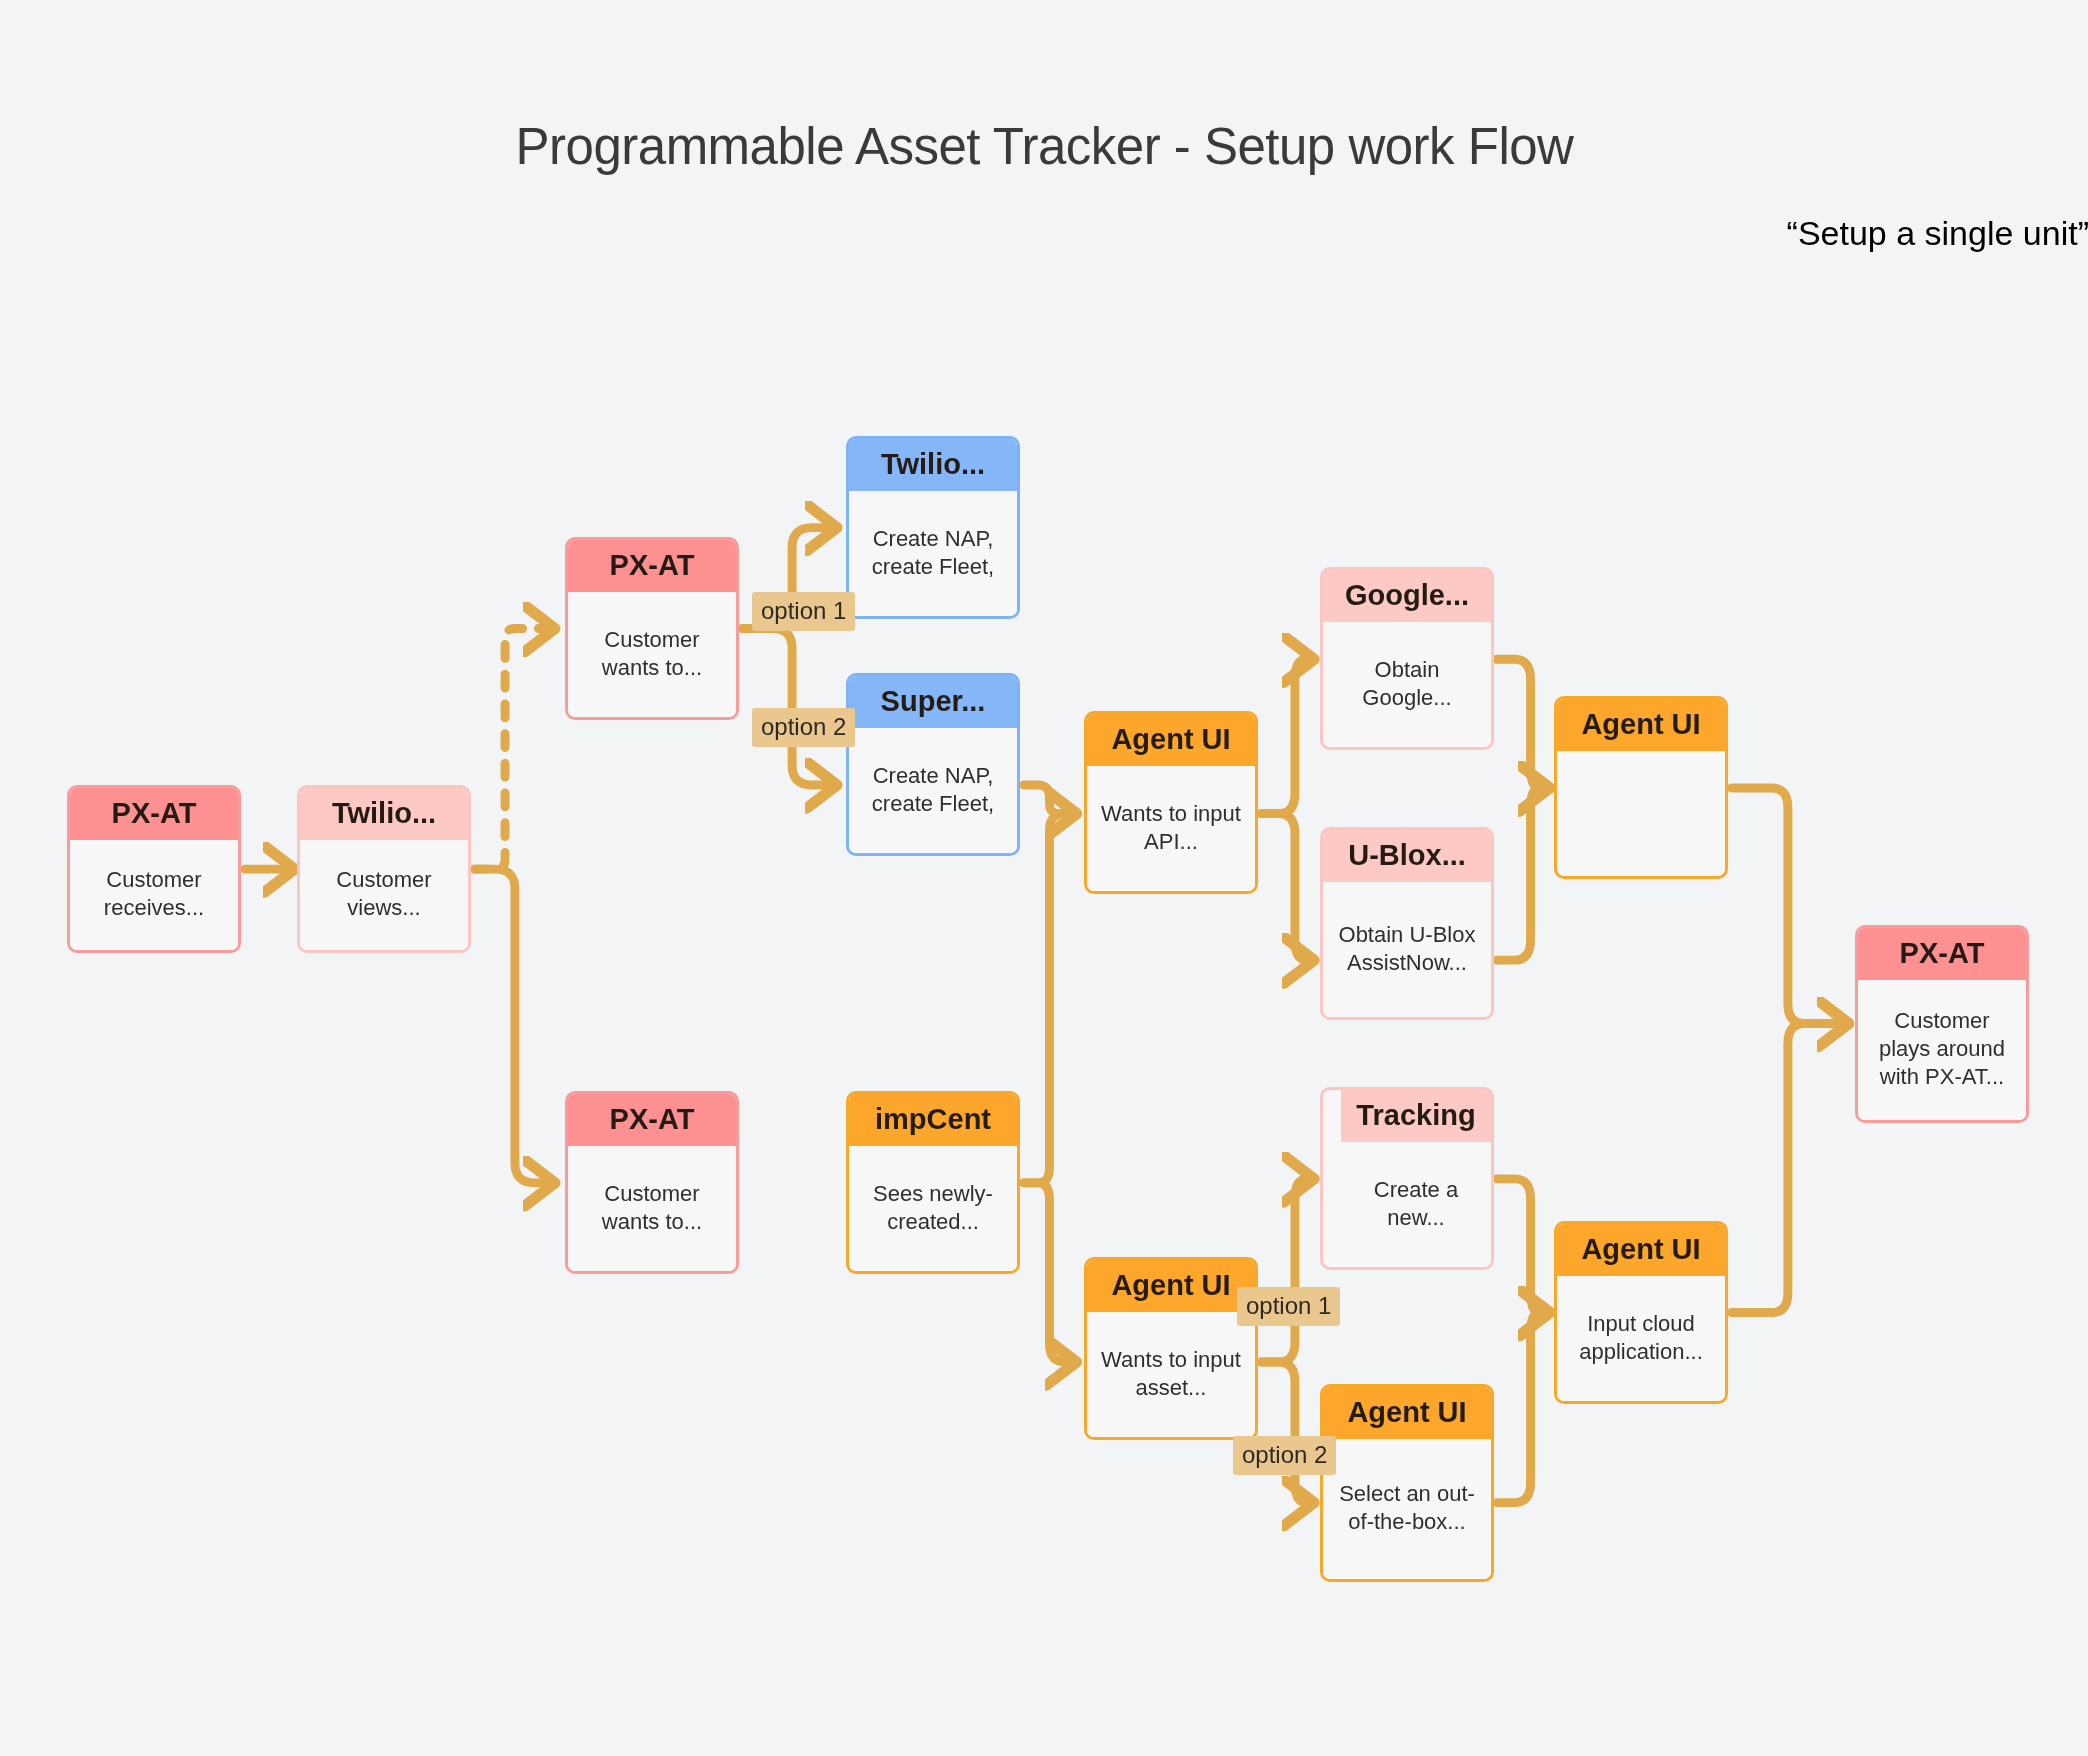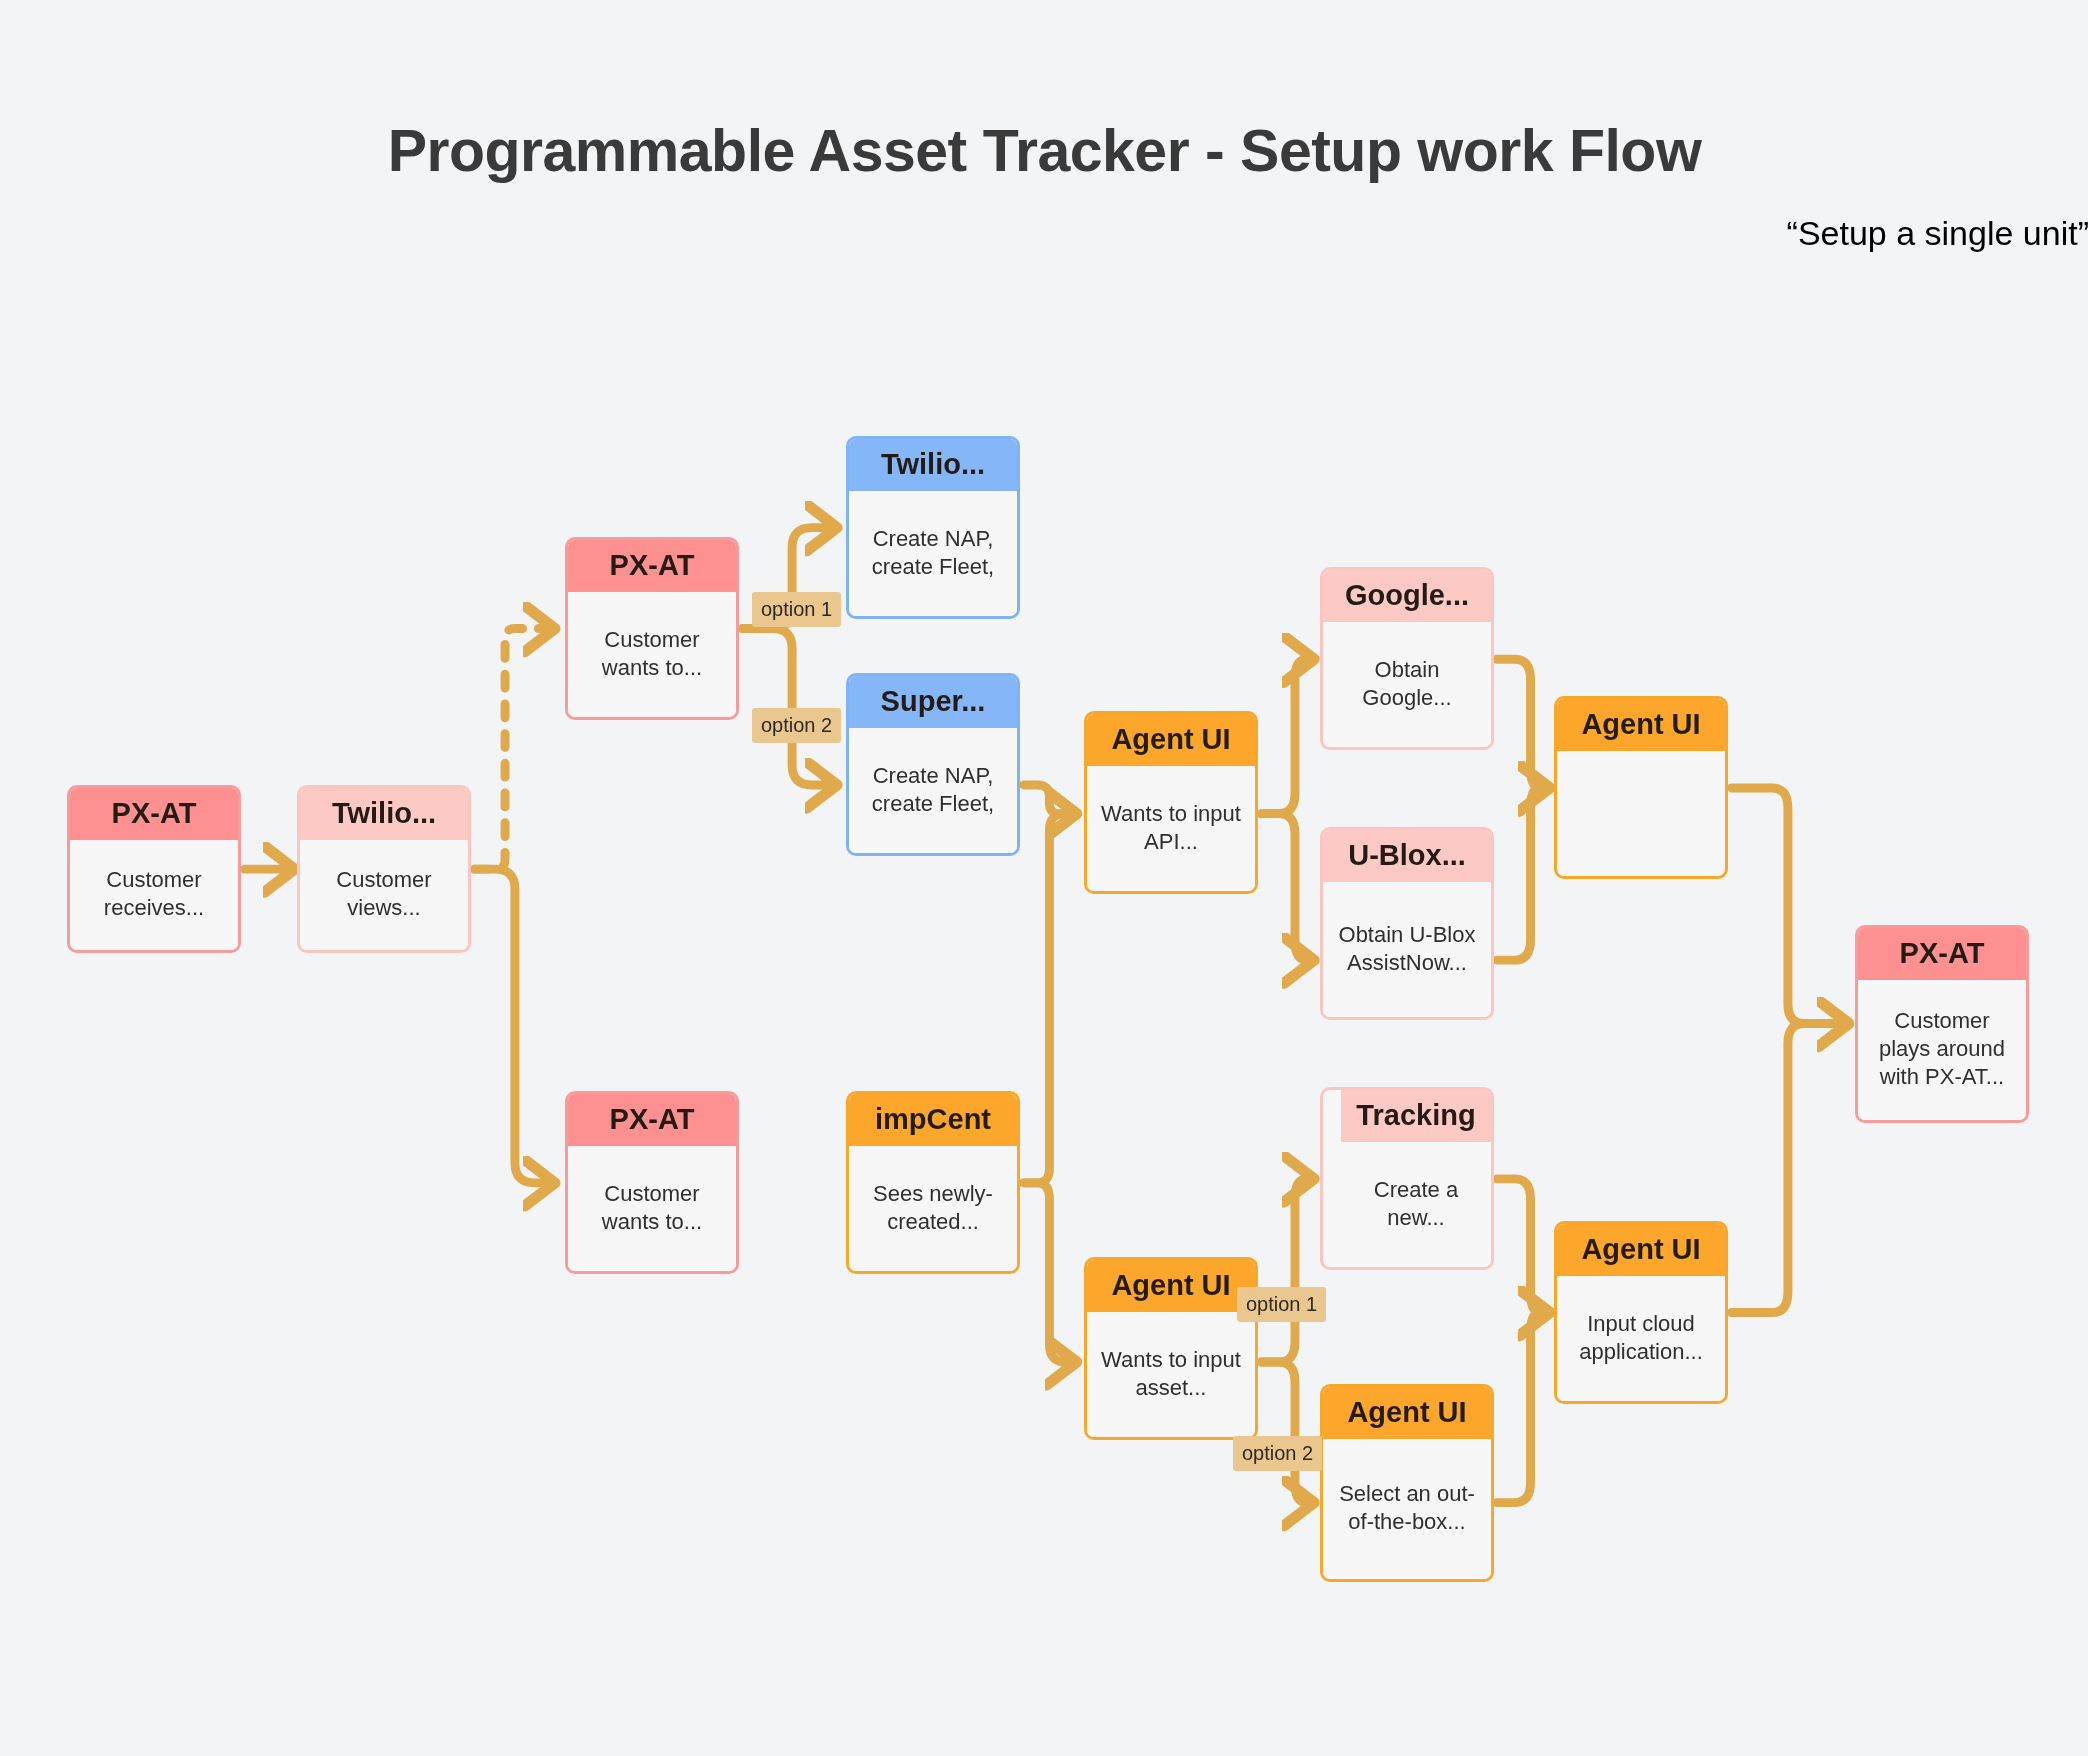--- a/index.html
+++ b/index.html
@@ -18,22 +18,22 @@
     background: #f3f4f6;
     overflow: hidden;
   }
 
   
   #title {
     position: absolute;
     left: 0; right: 0;
     top: 117px;
     text-align: center;
-    font-size: 59px;
-    font-weight: 700;
+    font-size: 51px;
+    font-weight: 400;
     color: #3a3a3a;
     letter-spacing: -0.5px;
   }
   #subtitle {
     position: absolute;
     left: 0; right: 0;
     top: 214px;
     text-align: right;
     font-size: 34px;
     font-weight: 400;
@@ -96,21 +96,21 @@
   .node.blue    .hdr { background: #85b6f7; }
   .node.orange  { border-color: #f6a828; }
   .node.orange  .hdr { background: #fca72c; }
 
   
   .edge-label {
     position: absolute;
     box-sizing: border-box;
     background: #e9c78e;
     color: #2e2a22;
-    font-size: 20px;
+    font-size: 24px;
     font-weight: 400;
     border-radius: 3px;
     padding: 7px 9px 8px 9px;
     white-space: nowrap;
     line-height: 1;
   }
 </style>
 </head>
 <body>
 

